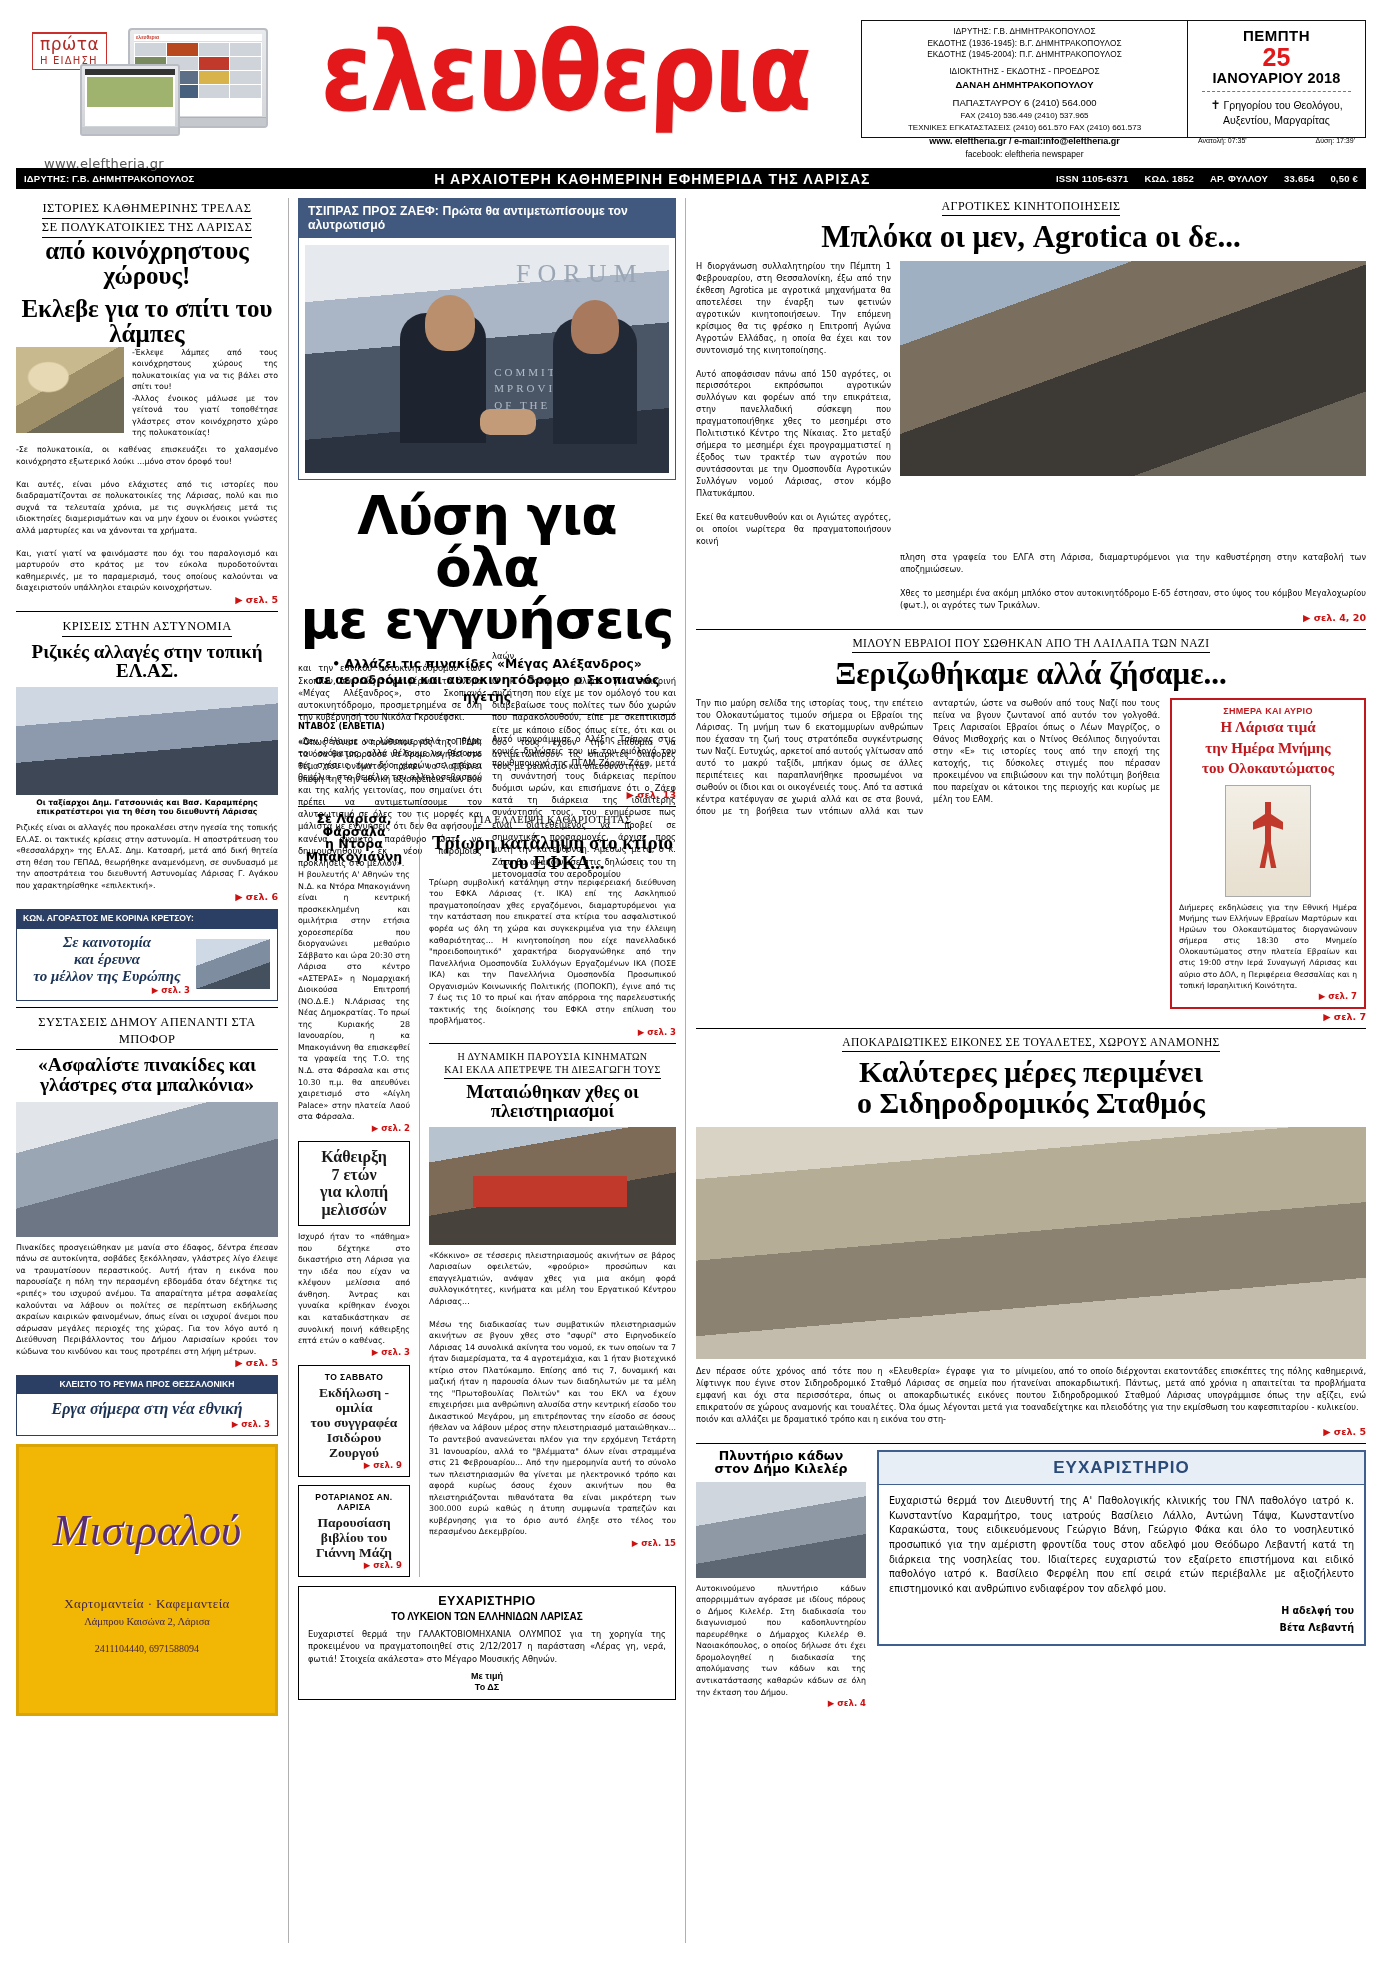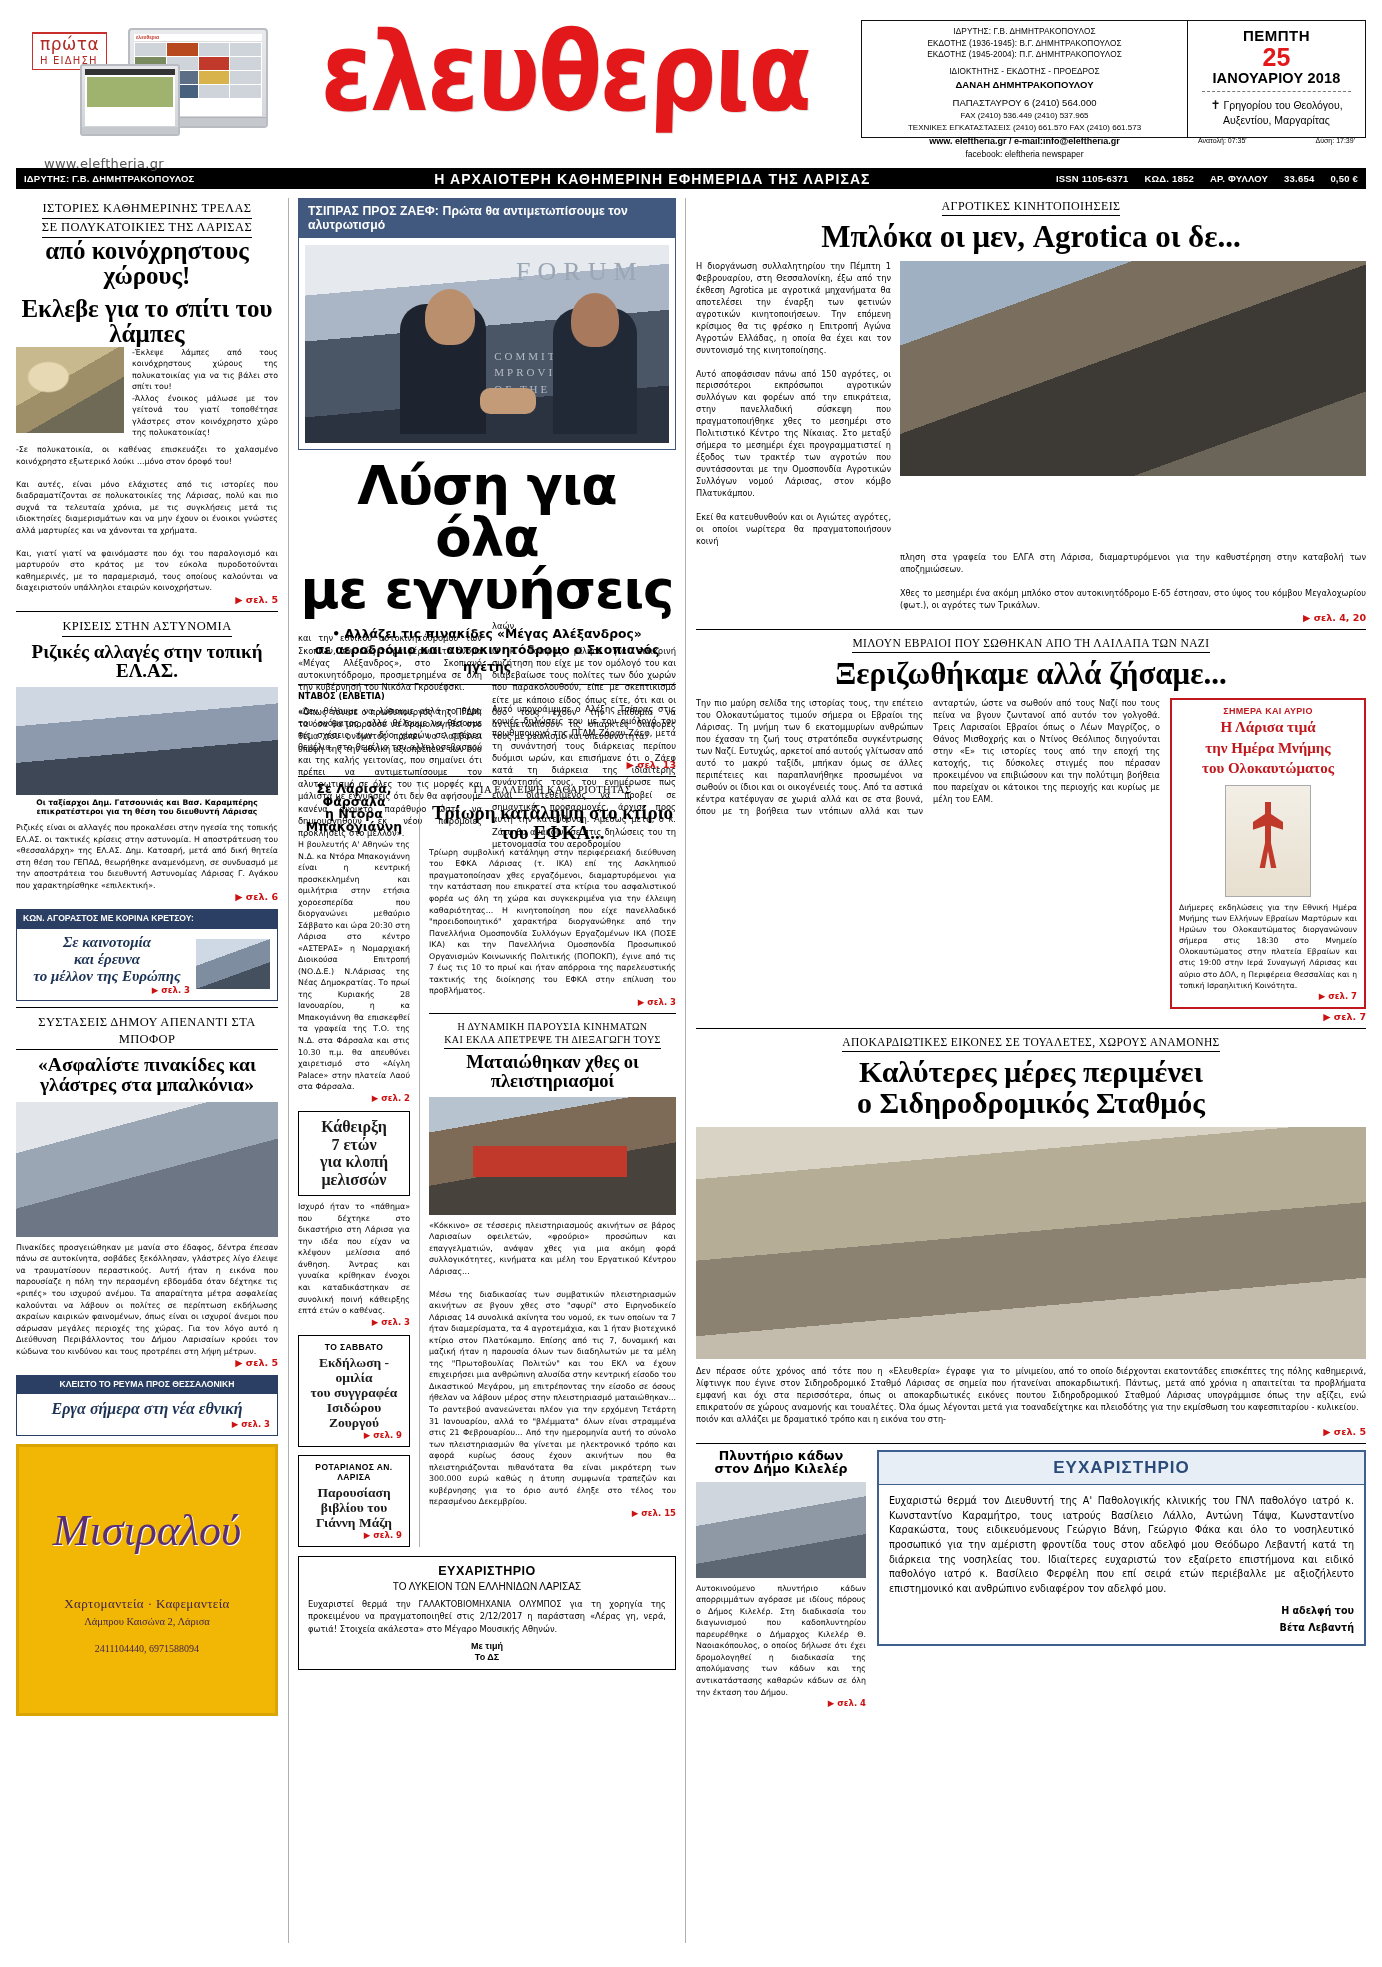--- a/index.html
+++ b/index.html
@@ -127,21 +127,21 @@
   
   .thanks { border: 2px solid #3f5f8f; }
   .thanks .hdr { background: #e8eef6; color: #2a4a7a; text-align: center; font-weight: bold;
     font-size: 17px; letter-spacing: 1px; padding: 6px 0; border-bottom: 1px solid #3f5f8f; }
   .thanks .bd { padding: 9px 10px; font-family: "DejaVu Sans", sans-serif; font-size: 9.6px;
     line-height: 1.52; text-align: justify; }
   .thanks .sig { text-align: right; font-weight: bold; margin-top: 8px; font-size: 9.6px; }
 
   .thanks2 { border: 1px solid #000; padding: 7px 9px; }
   .thanks2 .h { text-align: center; font-weight: bold; font-size: 12.5px; letter-spacing: .5px; }
-  .thanks2 .s { text-align: center; font-weight: normal; font-size: 10px; margin-top: 3px; }
+  .thanks2 .s { text-align: center; font-weight: bold; font-size: 10px; margin-top: 3px; }
   .thanks2 .b { font-family: "DejaVu Sans", sans-serif; font-size: 8.3px; line-height: 1.45;
     text-align: justify; margin-top: 6px; }
   .thanks2 .sg { text-align: center; font-weight: bold; font-size: 9px; margin-top: 6px; }
 
   
   .promo-bar { background: #2a3f63; color: #fff; padding: 4px 7px; font-size: 8.6px;
     font-weight: bold; line-height: 1.3; }
   .promo-body { border: 1px solid #2a3f63; border-top: none; padding: 5px 7px; }
   .promo-body .t { font-family: "Liberation Serif", serif; font-style: italic; font-weight: bold;
     font-size: 15px; color: #1c3254; line-height: 1.15; text-align: center; }
@@ -338,21 +338,21 @@
           <div class="ln3">2411104440, 6971588094</div>
         </div>
       </div>
     </div>
 
     <div class="col-c">
 
       <div class="banner-wrap">
         <div class="blue-banner">ΤΣΙΠΡΑΣ ΠΡΟΣ ΖΑΕΦ: Πρώτα θα αντιμετωπίσουμε τον αλυτρωτισμό</div>
         <div class="frame">
-          <div class="photo ph-meet" style="height:198px;background:linear-gradient(175deg,#e6eaef 0 22%,#aab6c5 22% 42%,#4a5566 42% 75%,#2b3340 75% 100%);position:relative">
+          <div class="photo ph-meet" style="height:228px;background:linear-gradient(175deg,#e6eaef 0 22%,#aab6c5 22% 42%,#4a5566 42% 75%,#2b3340 75% 100%);position:relative">
             <div style="position:absolute;left:58%;top:6%;font-size:26px;letter-spacing:7px;color:#9aa6b4;font-family:'Liberation Serif',serif">FORUM</div>
             <div style="position:absolute;left:52%;top:52%;font-size:11px;letter-spacing:3px;color:#b3bcc8;font-family:'Liberation Serif',serif;line-height:1.5">COMMITT<br>MPROVING<br>OF THE</div>
             <div style="position:absolute;left:26%;top:30%;width:86px;height:130px;background:#1d2430;border-radius:26px 26px 0 0"></div>
             <div style="position:absolute;left:33%;top:22%;width:50px;height:56px;background:#b98f6d;border-radius:50% 50% 42% 42%"></div>
             <div style="position:absolute;left:68%;top:32%;width:84px;height:126px;background:#222936;border-radius:26px 26px 0 0"></div>
             <div style="position:absolute;left:73%;top:24%;width:48px;height:54px;background:#a8795c;border-radius:50% 50% 42% 42%"></div>
             <div style="position:absolute;left:48%;top:72%;width:56px;height:26px;background:#c39b79;border-radius:10px"></div>
           </div>
         </div>
       </div>

